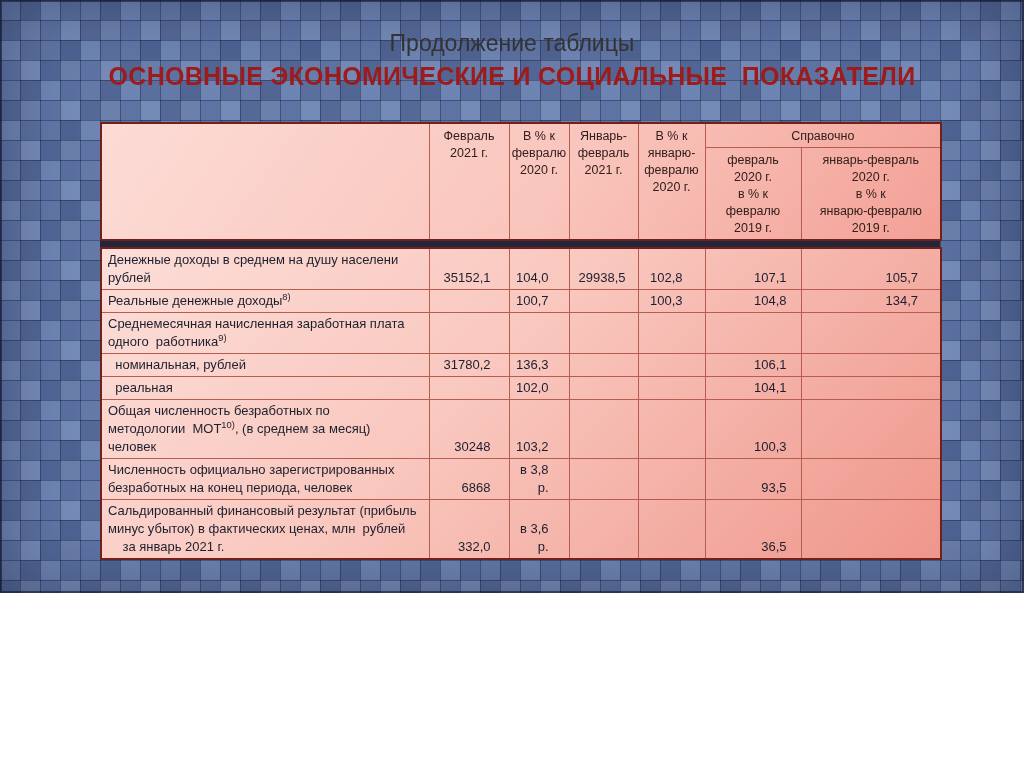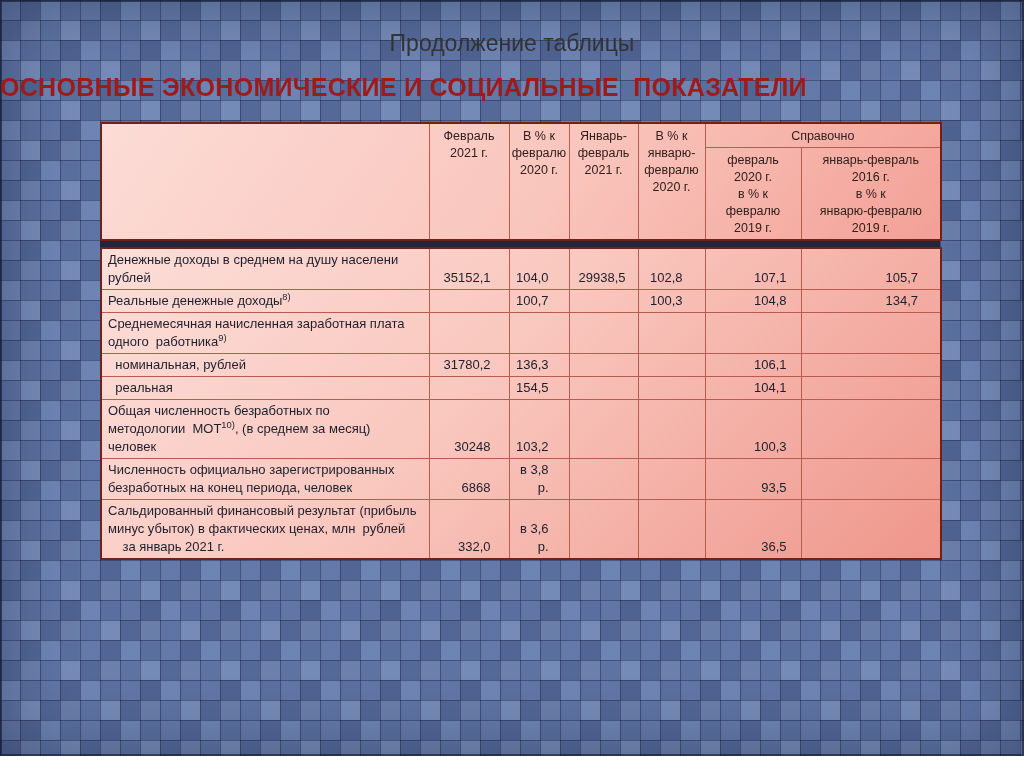--- a/index.html
+++ b/index.html
@@ -2,21 +2,21 @@
 <html><head>
 <meta charset="utf-8">
 <style>
   * { margin: 0; padding: 0; box-sizing: border-box; }
   html, body { width: 1024px; height: 767px; }
   body { font-family: "Liberation Sans", sans-serif; overflow: hidden; }
 
   .slide {
     position: relative;
     width: 1024px;
-    height: 756px;
+    height: 593px;
     background-color: #6077a9;
     background-image:
       repeating-linear-gradient(to right, rgba(18,22,48,0.38) 0 1px, transparent 1px 20px),
       repeating-linear-gradient(to bottom, rgba(18,22,48,0.38) 0 1px, transparent 1px 20px),
       conic-gradient(from 90deg at 50% 50%, rgba(255,255,255,0.10) 0 25%, rgba(20,25,60,0.10) 25% 50%, rgba(255,255,255,0.05) 50% 75%, rgba(20,25,60,0.14) 75% 100%),
       conic-gradient(from 0deg at 50% 50%, rgba(140,170,225,0.12) 0 25%, rgba(30,40,80,0.10) 25% 50%, rgba(165,195,238,0.09) 50% 75%, rgba(30,40,80,0.06) 75% 100%);
     background-size: 20px 20px, 20px 20px, 40px 40px, 80px 80px;
     box-shadow: inset 0 0 0 2px rgba(12,16,38,0.55), inset 0 0 70px rgba(12,16,38,0.35);
     overflow: hidden;
   }
@@ -28,27 +28,26 @@
     text-align: center;
     font-size: 23px;
     color: #333333;
     white-space: pre;
   }
 
   .slide-title {
     position: absolute;
     top: 62px; left: 0;
     width: 100%;
-    text-align: left;
+    text-align: center;
     font-size: 25px;
     font-weight: bold;
     color: #9e1b1b;
     letter-spacing: 0.3px;
     white-space: pre;
-    margin-top: 11px;
   }
 
   .table-wrap {
     position: absolute;
     left: 100px;
     top: 122px;
     width: 842px;
   }
 
   table { border-collapse: collapse; table-layout: fixed; width: 840px; }
@@ -144,21 +143,21 @@
 2020 г.</td>
         <td colspan="2">Справочно</td>
       </tr>
       <tr>
         <td>февраль
 2020 г.
 в % к
 февралю
 2019 г.</td>
         <td>январь-февраль
-2016 г.
+2020 г.
 в % к
 январю-февралю
 2019 г.</td>
       </tr>
     </tbody>
       </table>
 
     <div class="table-divider"></div>
 
     <table class="body-table">
@@ -206,21 +205,21 @@
             <td class="value-cell c1">31780,2</td>
             <td class="value-cell c2">136,3</td>
             <td class="value-cell c3"></td>
             <td class="value-cell c4"></td>
             <td class="value-cell c5">106,1</td>
             <td class="value-cell c6"></td>
           </tr>
           <tr>
             <td class="label-cell">  реальная</td>
             <td class="value-cell c1"></td>
-            <td class="value-cell c2">154,5</td>
+            <td class="value-cell c2">102,0</td>
             <td class="value-cell c3"></td>
             <td class="value-cell c4"></td>
             <td class="value-cell c5">104,1</td>
             <td class="value-cell c6"></td>
           </tr>
           <tr>
             <td class="label-cell">Общая численность безработных по
 методологии  МОТ<sup>10)</sup>, (в среднем за месяц)
 человек</td>
             <td class="value-cell c1">30248</td>

